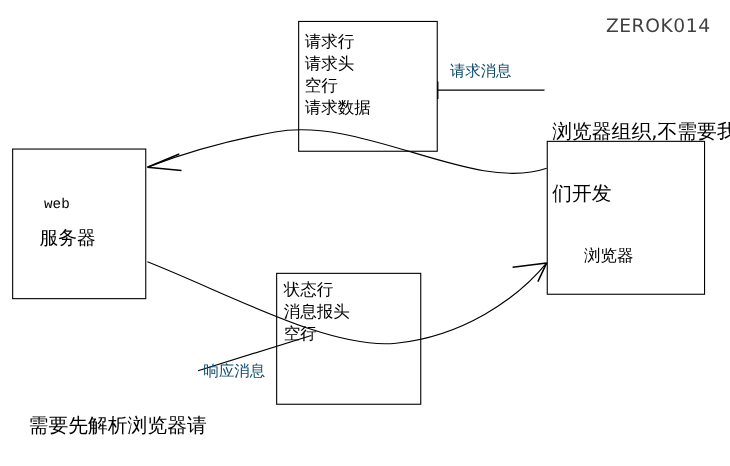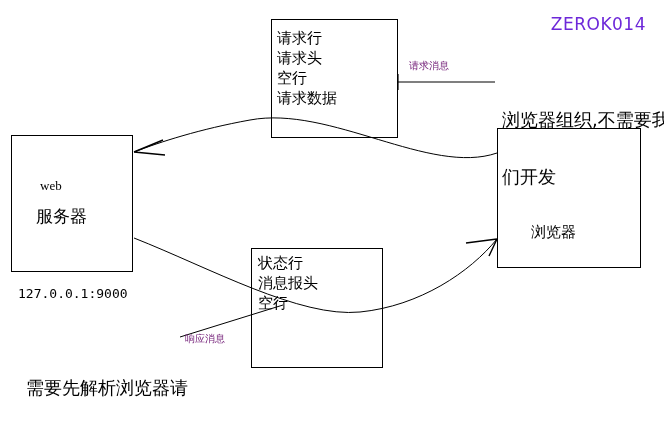--- a/index.html
+++ b/index.html
@@ -39,39 +39,39 @@
   }
   .box-lines {
     position: absolute;
     box-sizing: border-box;
     font-size: 15px;
     line-height: 20px;
     white-space: pre;
   }
   .label-text {
     position: absolute;
-    font-size: 10px;
+    font-size: 14px;
     line-height: 19px;
     white-space: pre;
-    color: #701a75;
+    color: #0c4a6e;
   }
   .mono-text {
     position: absolute;
     font-family: "DejaVu Sans Mono", "Liberation Mono", monospace;
     font-size: 13px;
     line-height: 17px;
     white-space: pre;
     color: #000000;
   }
   
   #server-label-web {
     position: absolute;
     left: 40px;
     top: 178px;
-    font-family: Liberation Serif, serif;
+    font-family: Liberation Mono, monospace;
     font-size: 13px;
     white-space: pre;
   }
   #server-label-cn {
     position: absolute;
     left: 36px;
     top: 205px;
     font-size: 17px;
     white-space: pre;
   }
@@ -82,21 +82,21 @@
     font-size: 15px;
     white-space: pre;
     margin-top: 35px;
   }
   #watermark {
     position: absolute;
     right: 18px;
     top: 14px;
     font-size: 17px;
     letter-spacing: 0.5px;
-    color: #6d28d9;
+    color: #404040;
     white-space: pre;
   }
   .annot-block {
     position: absolute;
     font-size: 18px;
     line-height: 19px;
     white-space: pre;
   }
 </style>
 </head>
@@ -118,21 +118,20 @@
 
     <path d="M 398 74 L 398 90" fill="none" stroke="#000000" stroke-width="1.2"></path>
 
     <path d="M 180 337 L 283 305" fill="none" stroke="#000000" stroke-width="1"></path>
   </svg>
 
   <div class="node-box" style="left:11px; top:135px; width:122px; height:137px;">
   </div>
   <div id="server-label-web">web</div>
   <div id="server-label-cn">服务器</div>
-  <div class="mono-text" style="left:18px; top:285px;">127.0.0.1:9000</div>
 
   <div class="node-box" style="left:497px; top:128px; width:144px; height:140px;">
   </div>
   <div id="browser-label">浏览器</div>
 
   <div class="node-box" style="left:271px; top:19px; width:127px; height:119px;">
   </div>
   <div class="box-lines" style="left:277px; top:28px;">请求行</div>
   <div class="box-lines" style="left:277px; top:48px;">请求头</div>
   <div class="box-lines" style="left:277px; top:68px;">空行</div>

